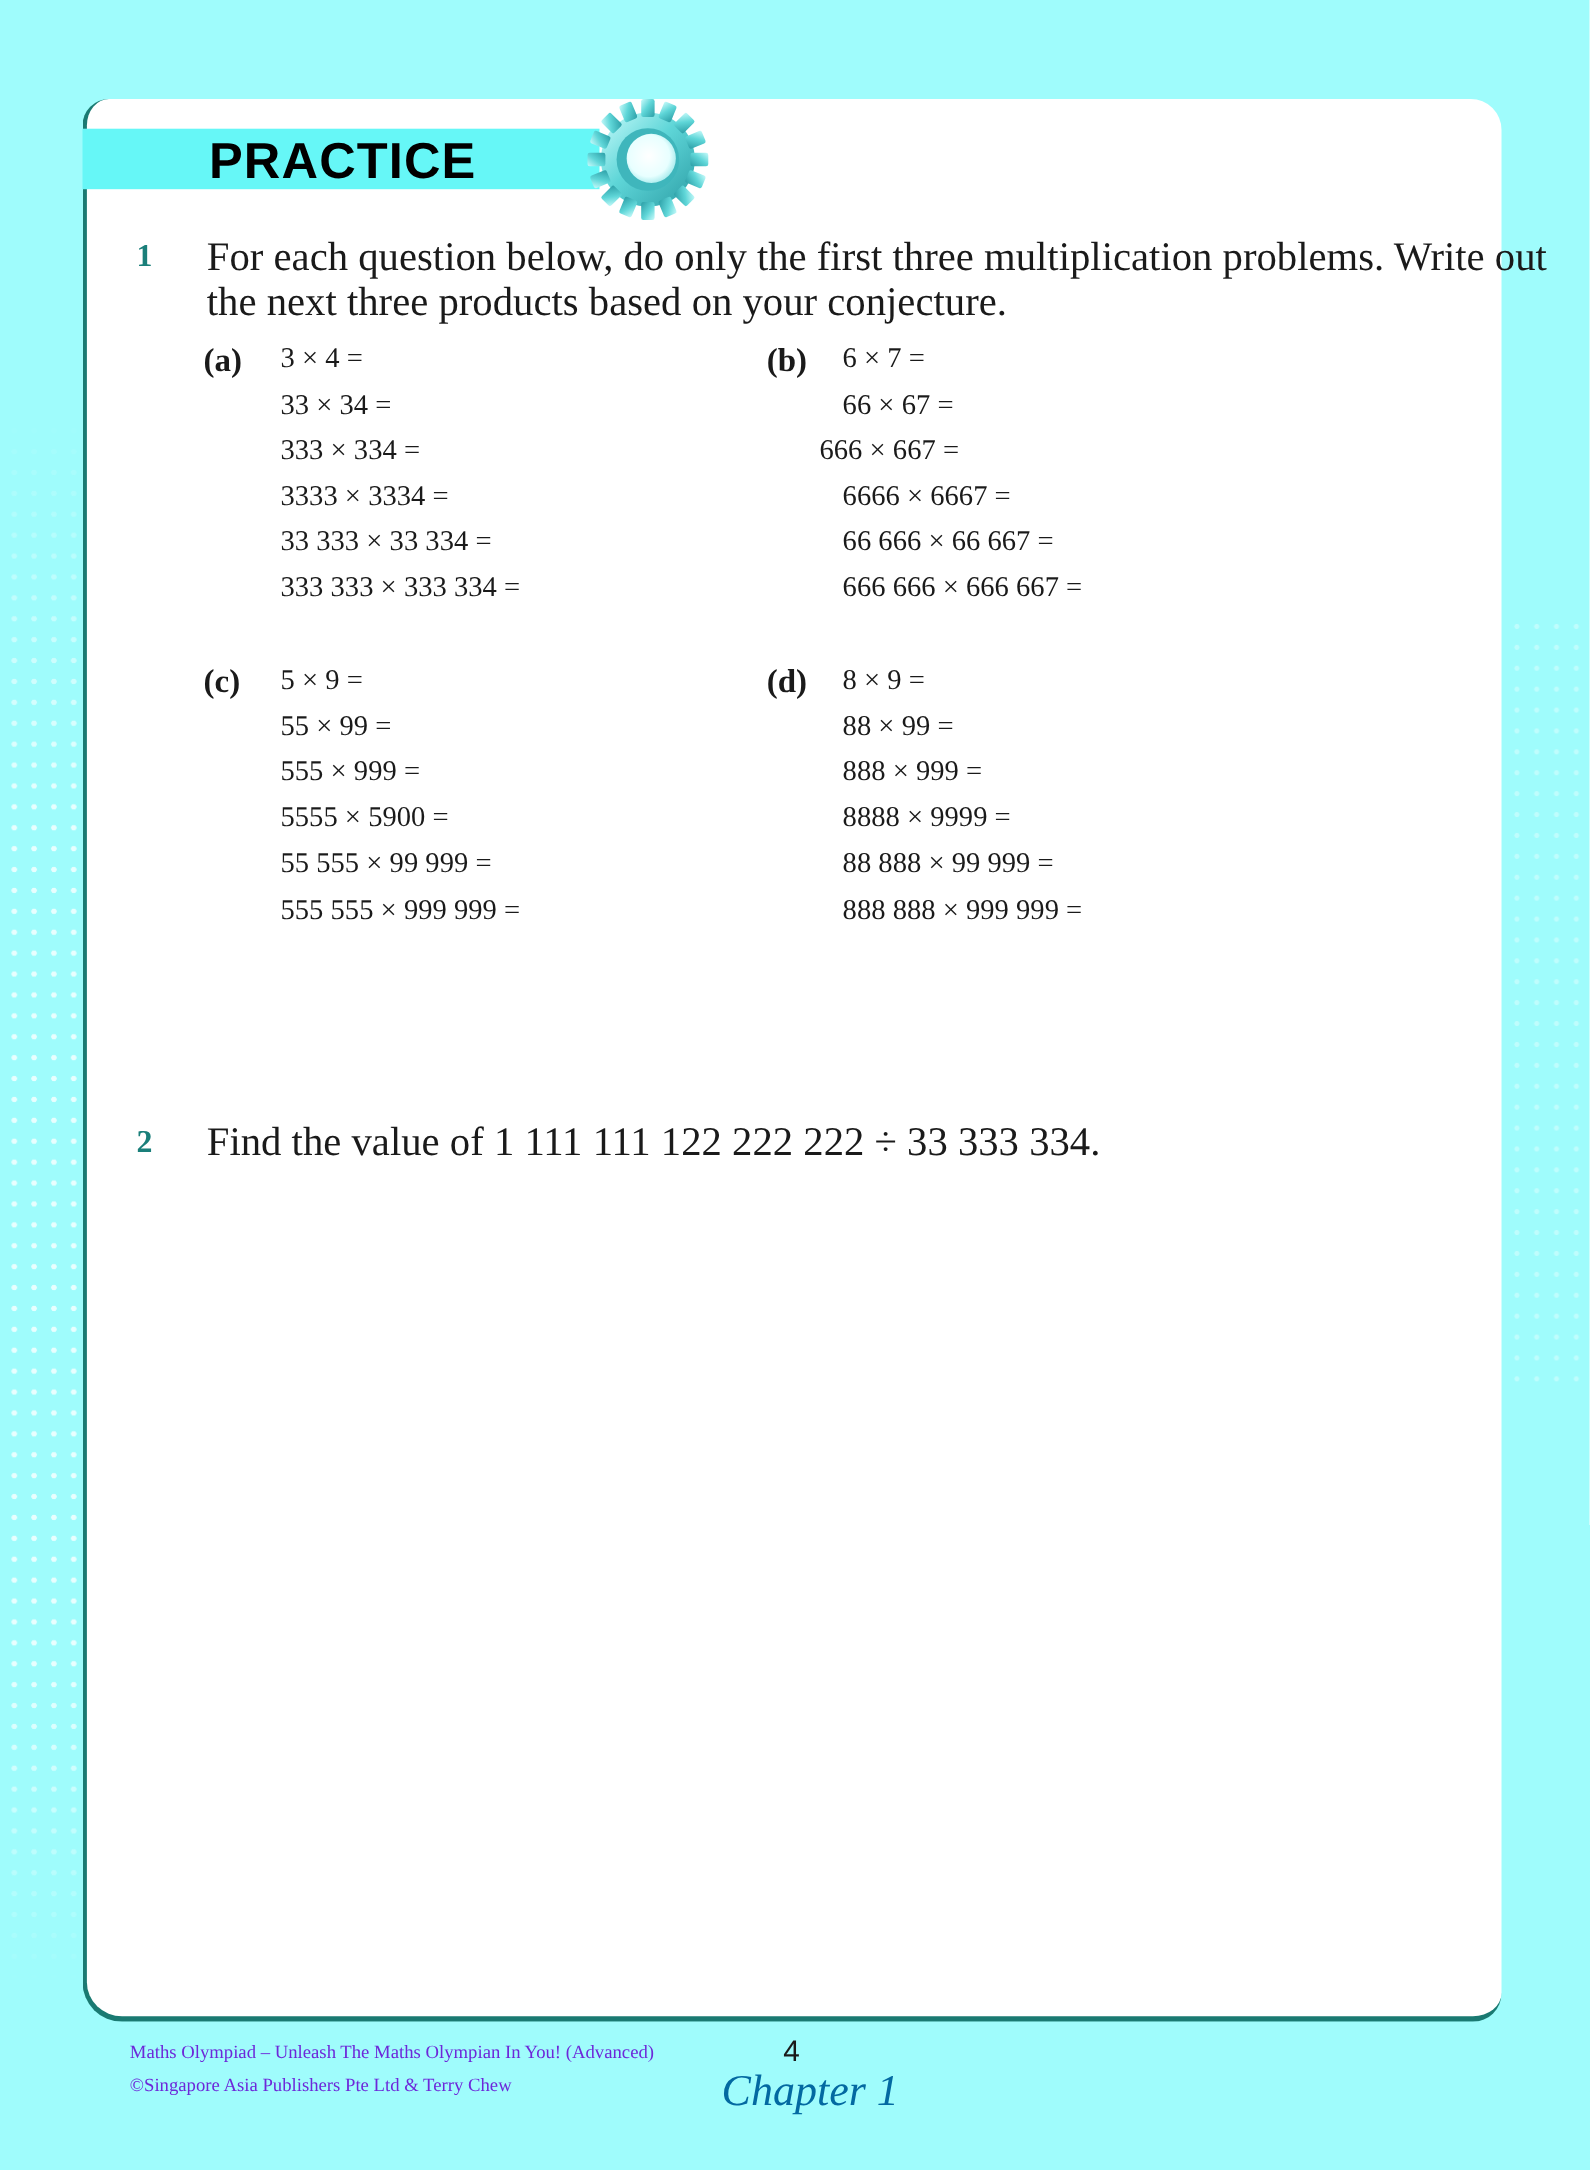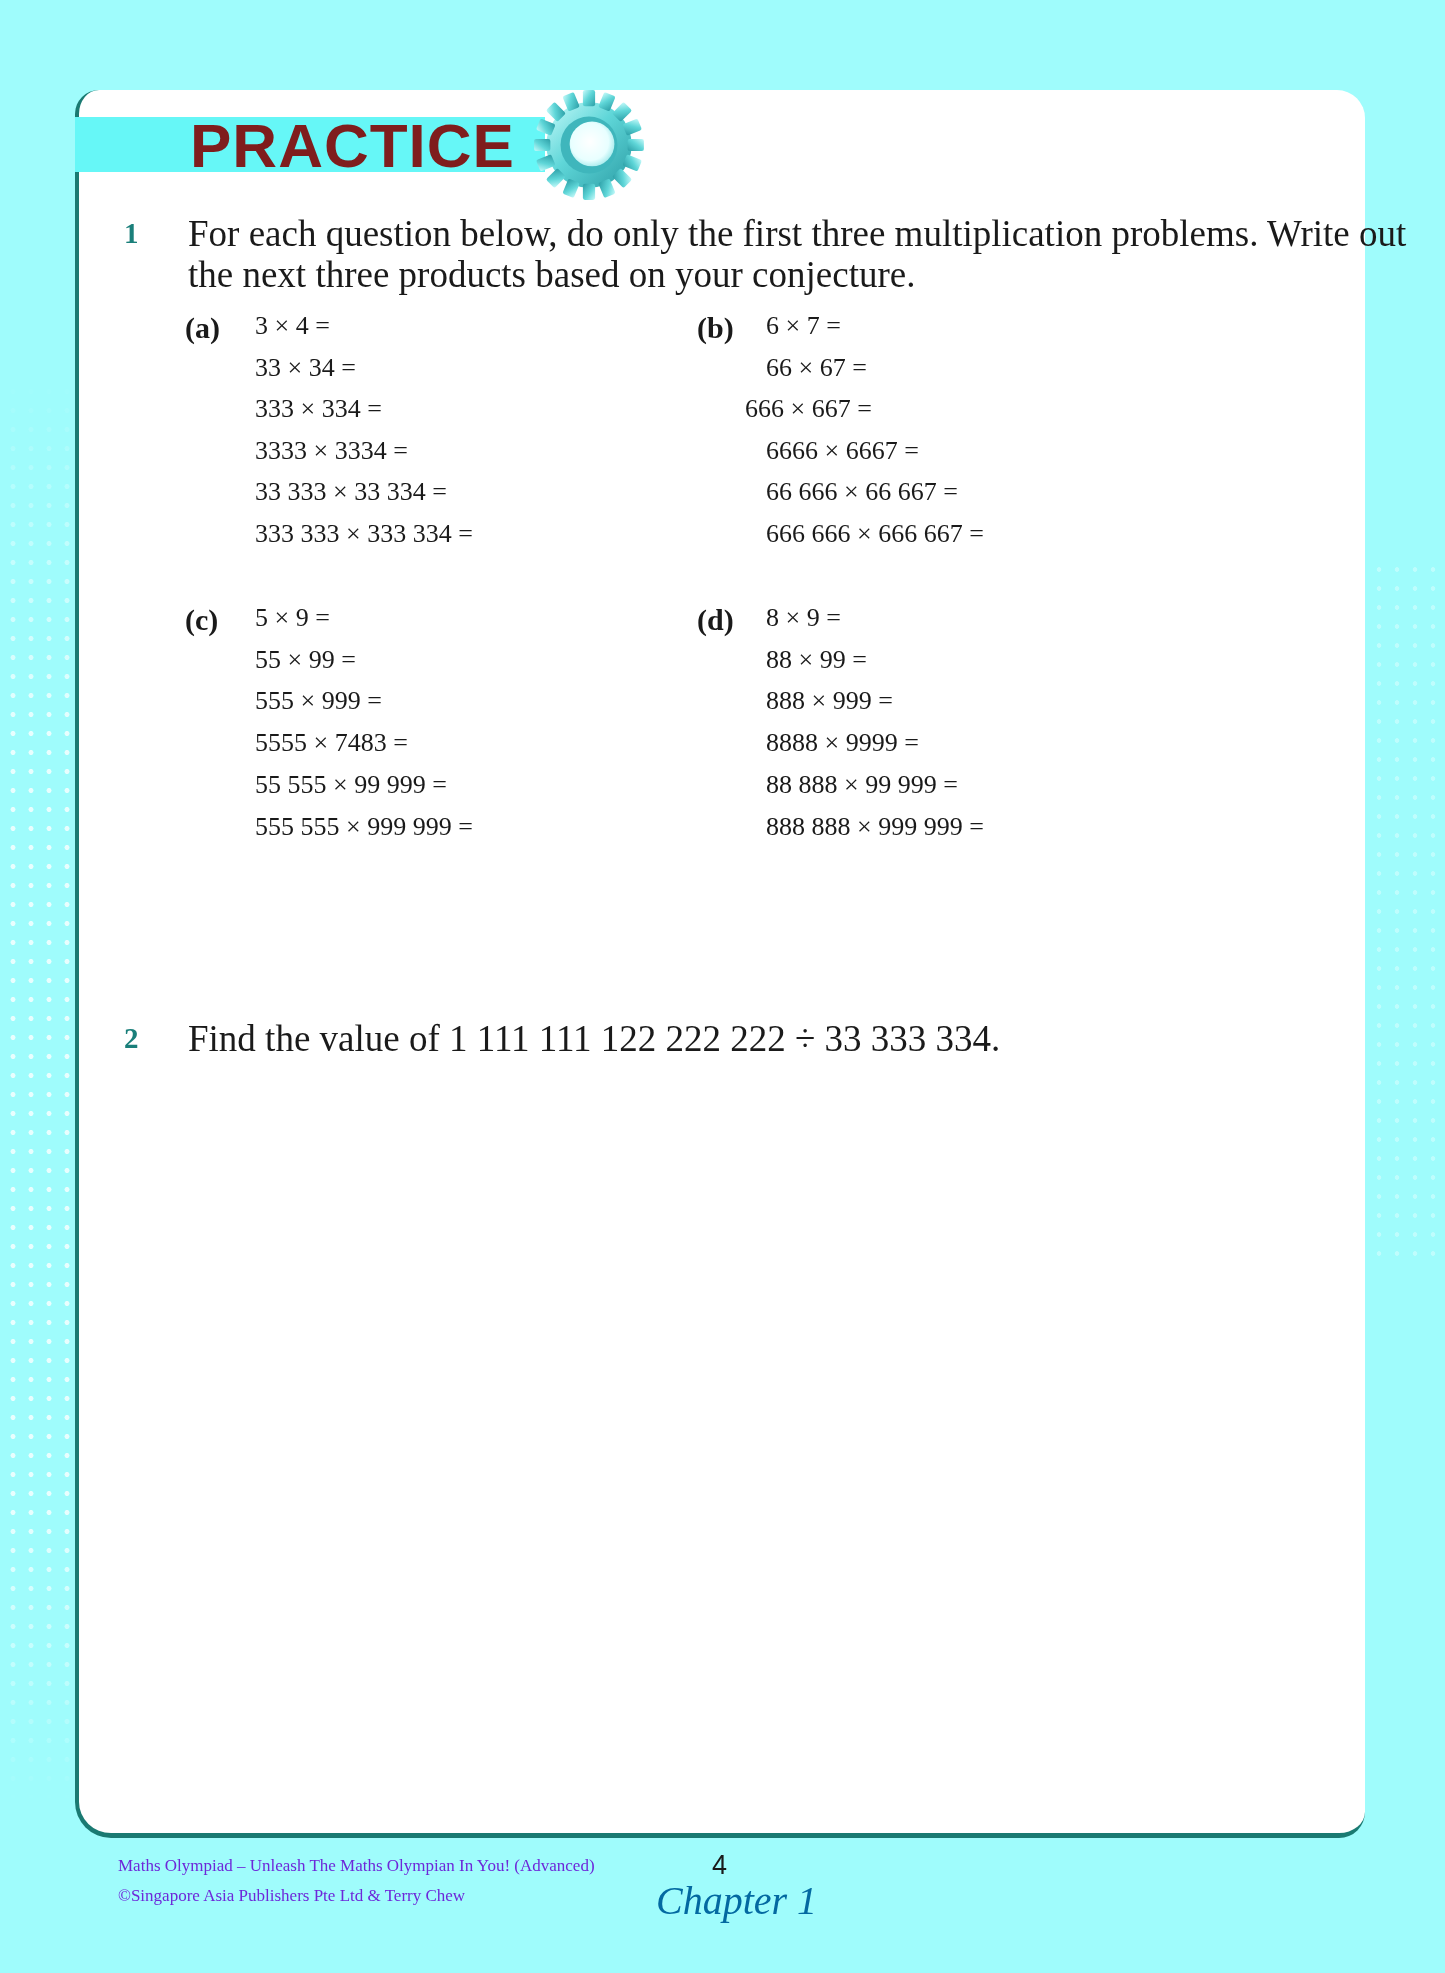--- a/index.html
+++ b/index.html
@@ -32,21 +32,21 @@
     border-bottom: 5px solid #1a7a72;
     box-sizing: border-box;
   }
   .header-bar {
     position: absolute; left: 75px; top: 117px; width: 470px; height: 55px;
     background: #66f7f7;
   }
   .header-title {
     position: absolute; left: 190px; top: 118px; height: 55px; line-height: 56px;
     font-family: "Liberation Sans", "DejaVu Sans", sans-serif;
-    font-weight: bold; font-size: 62px; letter-spacing: 1px; color: #7f1d1d;
+    font-weight: bold; font-size: 46px; letter-spacing: 1px; color: #000000;
   }
   .gear {
     position: absolute; left: 528px; top: 84px; width: 122px; height: 122px;
   }
   .qnum {
     position: absolute; left: 124px; font-weight: bold; font-size: 29px; color: #1a7f7a;
   }
   .qtext {
     position: absolute; left: 188px; font-size: 37px; line-height: 40px; color: #1a1a1a;
     white-space: nowrap;
@@ -134,21 +134,21 @@
 <div class="expr" style="left:766px; top:353px;">66 × 67 =</div>
 <div class="expr" style="left:745px; top:394px;font-family:Liberation Serif, serif;">666 × 667 =</div>
 <div class="expr" style="left:766px; top:436px;text-align:center;">6666 × 6667 =</div>
 <div class="expr" style="left:766px; top:477px;">66 666 × 66 667 =</div>
 <div class="expr" style="left:766px; top:519px;">666 666 × 666 667 =</div>
 
 <div class="sub-label" style="left:185px; top:603px;">(c)</div>
 <div class="expr" style="left:255px; top:603px;">5 × 9 =</div>
 <div class="expr" style="left:255px; top:645px;">55 × 99 =</div>
 <div class="expr" style="left:255px; top:686px;">555 × 999 =</div>
-<div class="expr" style="left:255px; top:728px;">5555 × 7483 =</div>
+<div class="expr" style="left:255px; top:728px;">5555 × 5900 =</div>
 <div class="expr" style="left:255px; top:770px;">55 555 × 99 999 =</div>
 <div class="expr" style="left:255px; top:812px;">555 555 × 999 999 =</div>
 
 <div class="sub-label" style="left:697px; top:603px;">(d)</div>
 <div class="expr" style="left:766px; top:603px;">8 × 9 =</div>
 <div class="expr" style="left:766px; top:645px;">88 × 99 =</div>
 <div class="expr" style="left:766px; top:686px;">888 × 999 =</div>
 <div class="expr" style="left:766px; top:728px;">8888 × 9999 =</div>
 <div class="expr" style="left:766px; top:770px;">88 888 × 99 999 =</div>
 <div class="expr" style="left:766px; top:812px;">888 888 × 999 999 =</div>

